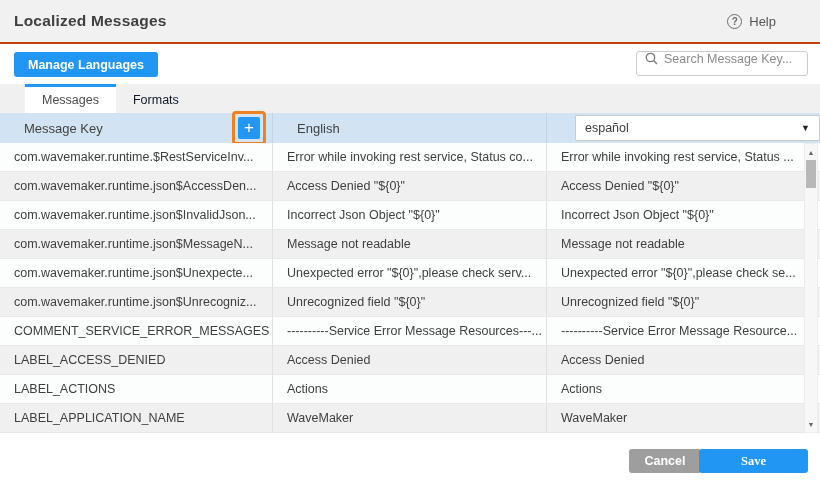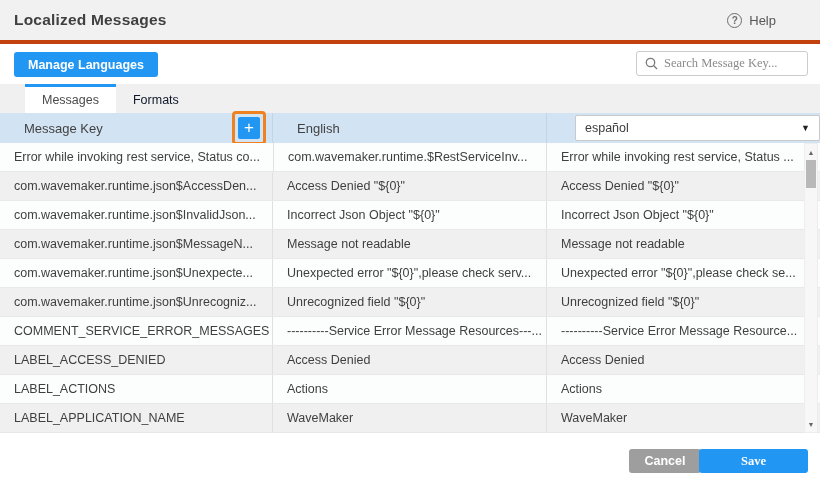--- a/index.html
+++ b/index.html
@@ -4,21 +4,21 @@
 <style>
   * { margin:0; padding:0; box-sizing:border-box; }
   html,body { width:820px; height:490px; overflow:hidden; }
   body {
     font-family:"Liberation Sans","DejaVu Sans",sans-serif;
     background:#fff; color:#3f3f3f; position:relative;
   }
 
   
   .titlebar {
-    height:44px; background:#f1f1f1; border-bottom:4px solid #c2410c;
+    height:44px; background:#f1f1f1; border-bottom:2px solid #c2410c;
     display:flex; align-items:center; justify-content:space-between;
     padding:0 44px 0 14px;
   }
   .title { font-size:15.5px; font-weight:600; color:#404040; letter-spacing:.2px; }
   .help { display:flex; align-items:center; gap:7px; cursor:pointer; }
   .help-icon {
     width:15px; height:15px; border:1.5px solid #6d6d6d; border-radius:50%;
     font-size:10px; color:#6d6d6d; display:flex; align-items:center; justify-content:center;
     font-weight:bold;
   }
@@ -29,21 +29,21 @@
   .btn {
     border:none; border-radius:3px; color:#fff; font-size:12.5px; font-weight:bold;
     font-family:inherit; cursor:pointer; display:inline-flex; align-items:center; justify-content:center;
   }
   .btn-blue { background:#2296f3; }
   .btn-gray { background:#9e9e9e; }
   .manage-btn { position:absolute; left:14px; top:8px; height:25px; padding:0 14px; }
   .search-box {
     position:absolute; right:12px; top:7px; width:172px; height:25px;
     border:1px solid #ccc; border-radius:3px; background:#fff;
-    display:flex; align-items:center; padding:0 8px; gap:6px;font-family:Liberation Serif, serif;
+    display:flex; align-items:flex-start; padding:0 8px; gap:6px;
   }
   .search-box svg { flex:0 0 auto; }
   .search-box input {
     border:none; outline:none; width:100%; font-size:12.5px; color:#444;
     font-family:inherit; background:transparent;
   }
   .search-box input::placeholder { color:#8b8b8b; }
 
   
   .tabbar { height:29px; background:#f0f0f0; display:flex; padding-left:17px; }
@@ -152,22 +152,22 @@
     <div class="th th-lang">
       <div class="lang-select">
         <span>español</span>
         <span class="caret">▼</span>
       </div>
     </div>
   </div>
 
   <div class="tbody">
     <div class="tr">
+      <div class="td td-key">com.wavemaker.runtime.$RestServiceInv...</div>
       <div class="td td-en">Error while invoking rest service, Status co...</div>
-      <div class="td td-key">com.wavemaker.runtime.$RestServiceInv...</div>
       <div class="td td-lang">Error while invoking rest service, Status ...</div>
     </div>
     <div class="tr">
       <div class="td td-key">com.wavemaker.runtime.json$AccessDen...</div>
       <div class="td td-en">Access Denied "${0}"</div>
       <div class="td td-lang">Access Denied "${0}"</div>
     </div>
     <div class="tr">
       <div class="td td-key">com.wavemaker.runtime.json$InvalidJson...</div>
       <div class="td td-en">Incorrect Json Object "${0}"</div>

